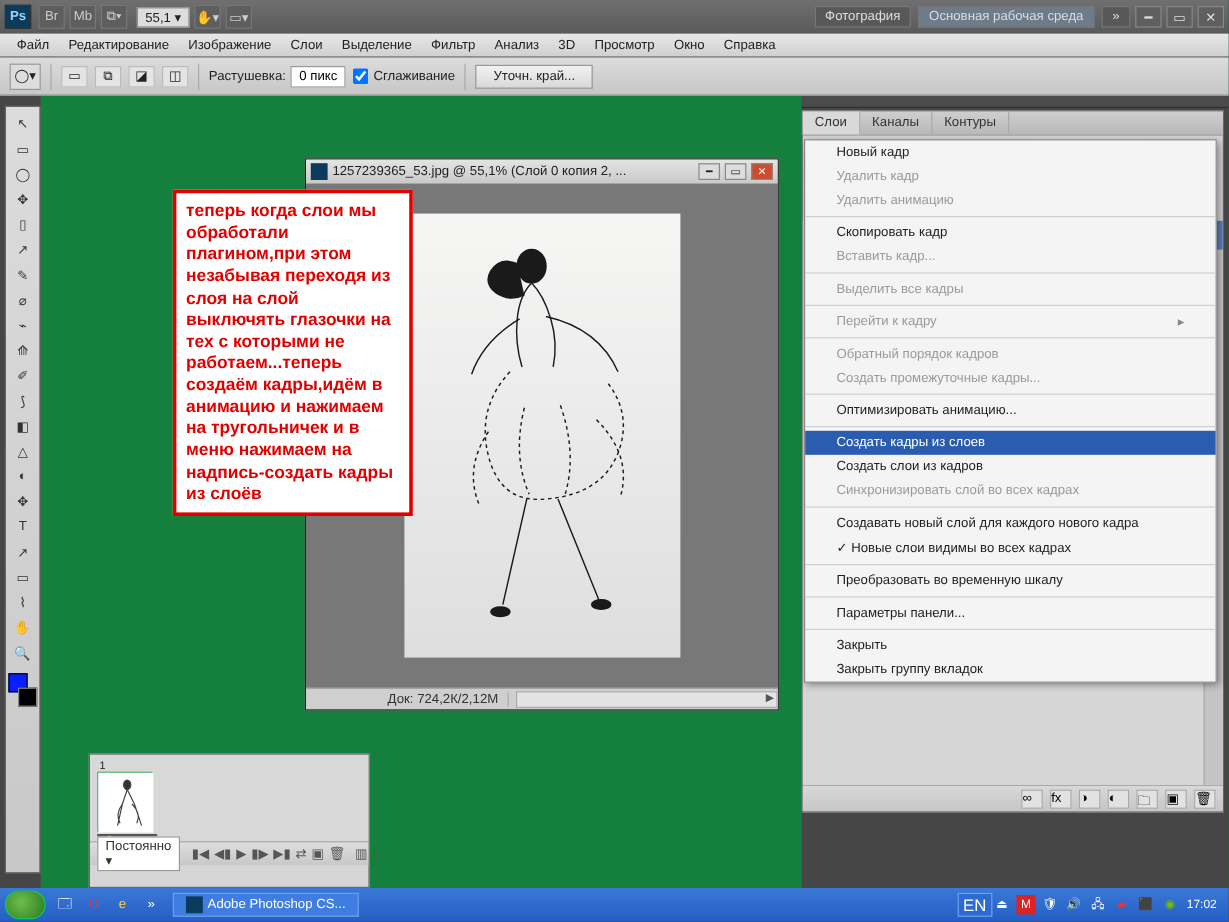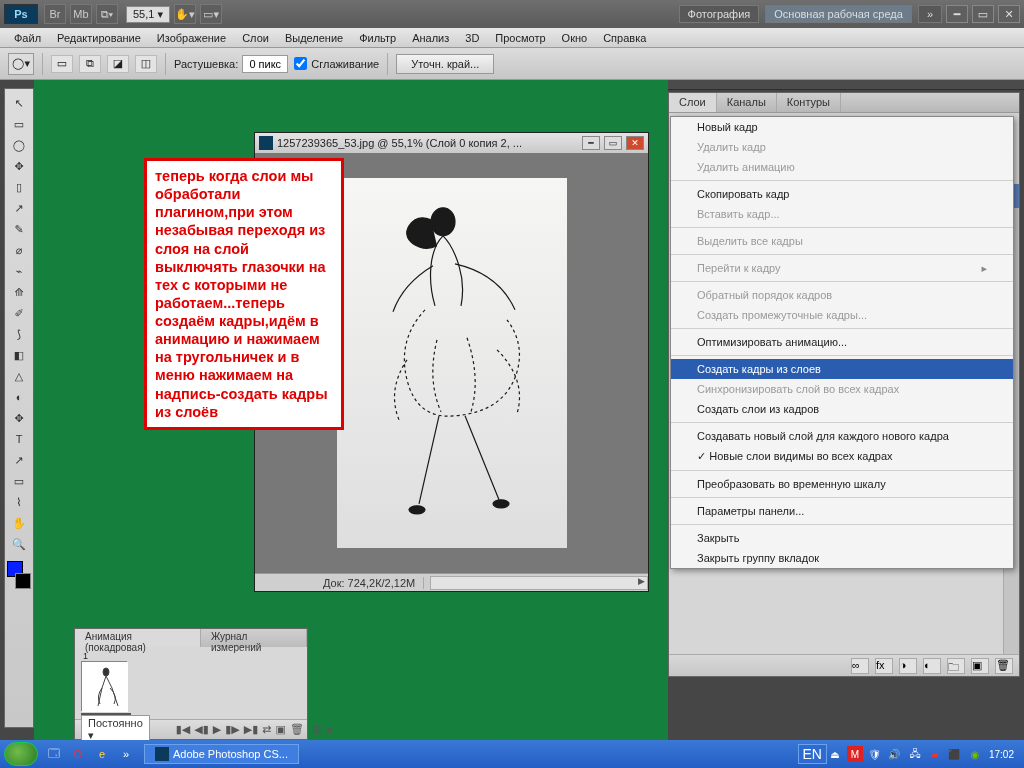--- a/index.html
+++ b/index.html
@@ -1,20 +1,20 @@
 <!DOCTYPE html>
 <html><head>
 <meta charset="utf-8">
 <style>
 * { margin:0; padding:0; box-sizing:border-box; font-family:Tahoma,Arial,sans-serif; font-size:11px; }
 body { width:1024px; height:768px; background:#464646; overflow:hidden; position:relative; }
 
 
 .titlebar { height:28px; background:linear-gradient(#6f6f6f,#5a5a5a); display:flex; align-items:center; padding:0 4px; color:#ddd; }
-.titlebar .ps-badge { width:34px; height:20px; background:#0b3a5a; color:#9cd7f7; font-weight:bold; display:flex; align-items:center; justify-content:center; border:1px solid #333; margin-right:6px; }
+.titlebar .ps-badge { width:22px; height:20px; background:#0b3a5a; color:#9cd7f7; font-weight:bold; display:flex; align-items:center; justify-content:center; border:1px solid #333; margin-right:6px; }
 .titlebar .tb-btn { min-width:22px; height:20px; border:1px solid #777; background:#5e5e5e; margin-right:4px; display:flex; align-items:center; justify-content:center; color:#ccc; }
 .titlebar .zoom { background:#ddd; color:#222; padding:1px 6px; border:1px solid #888; margin:0 4px; }
 .titlebar .spacer { flex:1; }
 .titlebar .ws { background:#585858; border:1px solid #777; padding:2px 8px; margin-left:6px; }
 .titlebar .ws.active { background:#6c7c8a; }
 .titlebar .winbtn { width:22px; height:18px; border:1px solid #888; margin-left:4px; display:flex; align-items:center; justify-content:center; background:#5f5f5f; }
 
 
 .menubar { height:20px; background:linear-gradient(#e8e8e8,#d0d0d0); display:flex; align-items:center; padding:0 6px; color:#222; border-bottom:1px solid #999; }
 .menubar span { padding:2px 8px; cursor:default; }
@@ -93,21 +93,21 @@
 .anim .atabs { height:18px; background:linear-gradient(#cfcfcf,#bcbcbc); display:flex; }
 .anim .atabs .tab { padding:2px 10px; border-right:1px solid #aaa; color:#333; font-size:10px; }
 .anim .atabs .tab.active { background:#dadada; }
 .anim .abody { height:72px; background:#d8d8d8; display:flex; align-items:flex-start; padding:4px 6px; gap:6px; }
 .anim .frame { width:50px; }
 .anim .frame .num { font-size:9px; color:#222; padding-left:2px; }
 .anim .frame .thumb { width:46px; height:50px; border:1px solid #4a6; background:#fff; }
 .anim .frame .dur { font-size:9px; background:#555; color:#fff; text-align:center; margin-top:2px; }
 .anim .actrls { height:20px; background:linear-gradient(#dedede,#c8c8c8); display:flex; align-items:center; padding:0 6px; gap:4px; border-top:1px solid #aaa; font-size:10px; color:#333; }
 .anim .actrls .ab { width:18px; height:14px; display:flex; align-items:center; justify-content:center; color:#555; }
-.anim .actrls .loop { border:1px solid #999; background:#fff; padding:1px 6px; margin-right:22px; }
+.anim .actrls .loop { border:1px solid #999; background:#fff; padding:1px 6px; margin-right:6px; }
 .anim .actrls .spc { flex:1; }
 
 
 .taskbar { position:absolute; left:0; right:0; bottom:0; height:28px; background:linear-gradient(#3a78d6,#245ec4); display:flex; align-items:center; padding:0 4px; color:#fff; }
 .taskbar .start { width:34px; height:24px; background:radial-gradient(circle at 40% 40%,#6fbd4b,#2b7a22); border-radius:12px; border:1px solid #1c5; margin-right:4px; }
 .taskbar .ql { width:20px; height:20px; margin:0 2px; display:flex; align-items:center; justify-content:center; border-radius:2px; }
 .taskbar .task { background:#3f7ee0; border:1px solid #6aa2ee; padding:2px 10px; margin-left:6px; display:flex; align-items:center; gap:4px; }
 .taskbar .task .ic { width:14px; height:14px; background:#0b3a5a; }
 .taskbar .tbspacer { flex:1; }
 .taskbar .tray { display:flex; align-items:center; gap:4px; }
@@ -248,24 +248,20 @@
       <defs>
           <marker id="ah" markerWidth="12" markerHeight="12" refX="10" refY="6" orient="auto">
             <path d="M0 0 L12 6 L0 12 z" fill="#e00000"></path>
           </marker>
         </defs>
       <line x1="206" y1="500" x2="598" y2="554" stroke="#e00000" stroke-width="3" marker-end="url(#ah)"></line>
       <line x1="598" y1="554" x2="632" y2="376" stroke="#e00000" stroke-width="3" marker-end="url(#ah)"></line>
     </svg>
 
     <div class="anim">
-      <div class="atabs">
-        <div class="tab active">Анимация (покадровая)</div>
-        <div class="tab">Журнал измерений</div>
-      </div>
       <div class="abody">
         <div class="frame">
           <div class="num">1</div>
           <div class="thumb">
             <svg width="46" height="50">
                 <rect width="46" height="50" fill="#fff"></rect>
                 <g stroke="#444" fill="none">
                   <ellipse cx="24" cy="10" rx="3" ry="4" fill="#333"></ellipse>
                   <path d="M24 14 l-4 12 l-4 18 M24 14 l6 12 l6 18 M20 26 q-6 8 -2 16 M28 26 q8 8 4 16"></path>
                 </g>
@@ -355,22 +351,22 @@
     <div class="mi disabled">Выделить все кадры</div>
     <div class="msep"></div>
     <div class="mi disabled withsub">Перейти к кадру</div>
     <div class="msep"></div>
     <div class="mi disabled">Обратный порядок кадров</div>
     <div class="mi disabled">Создать промежуточные кадры...</div>
     <div class="msep"></div>
     <div class="mi">Оптимизировать анимацию...</div>
     <div class="msep"></div>
     <div class="mi sel">Создать кадры из слоев</div>
+    <div class="mi">Создать слои из кадров</div>
     <div class="mi disabled">Синхронизировать слой во всех кадрах</div>
-    <div class="mi">Создать слои из кадров</div>
     <div class="msep"></div>
     <div class="mi">Создавать новый слой для каждого нового кадра</div>
     <div class="mi check">Новые слои видимы во всех кадрах</div>
     <div class="msep"></div>
     <div class="mi">Преобразовать во временную шкалу</div>
     <div class="msep"></div>
     <div class="mi">Параметры панели...</div>
     <div class="msep"></div>
     <div class="mi">Закрыть</div>
     <div class="mi">Закрыть группу вкладок</div>

